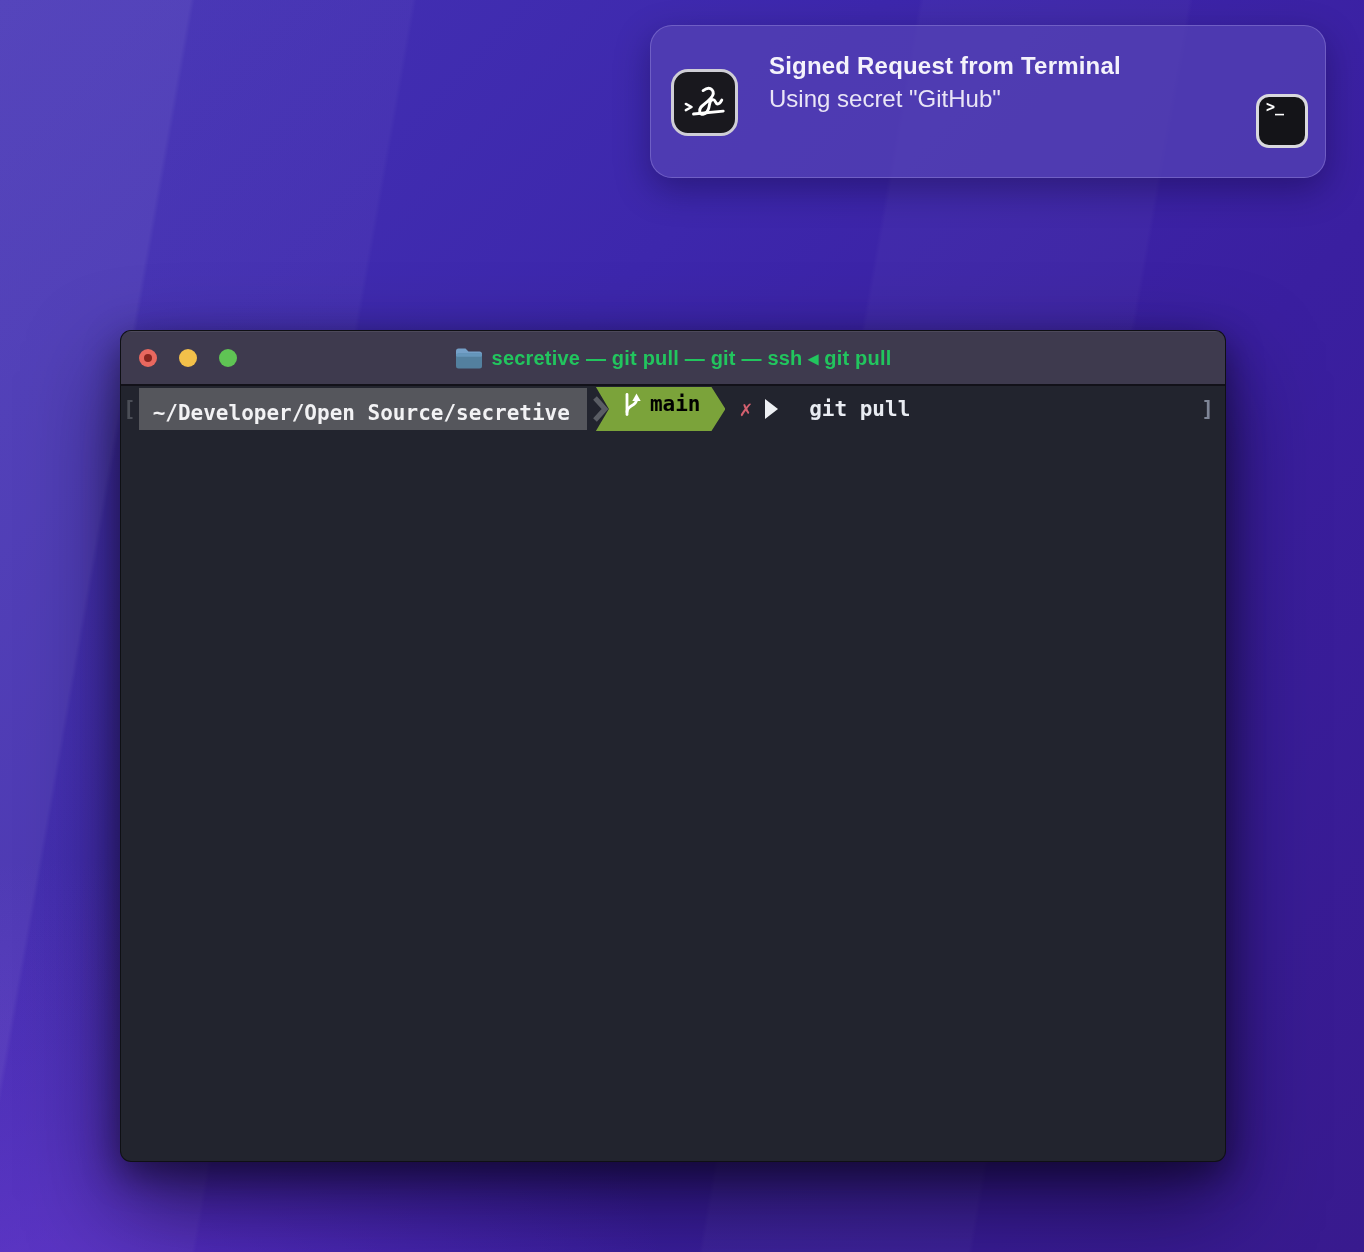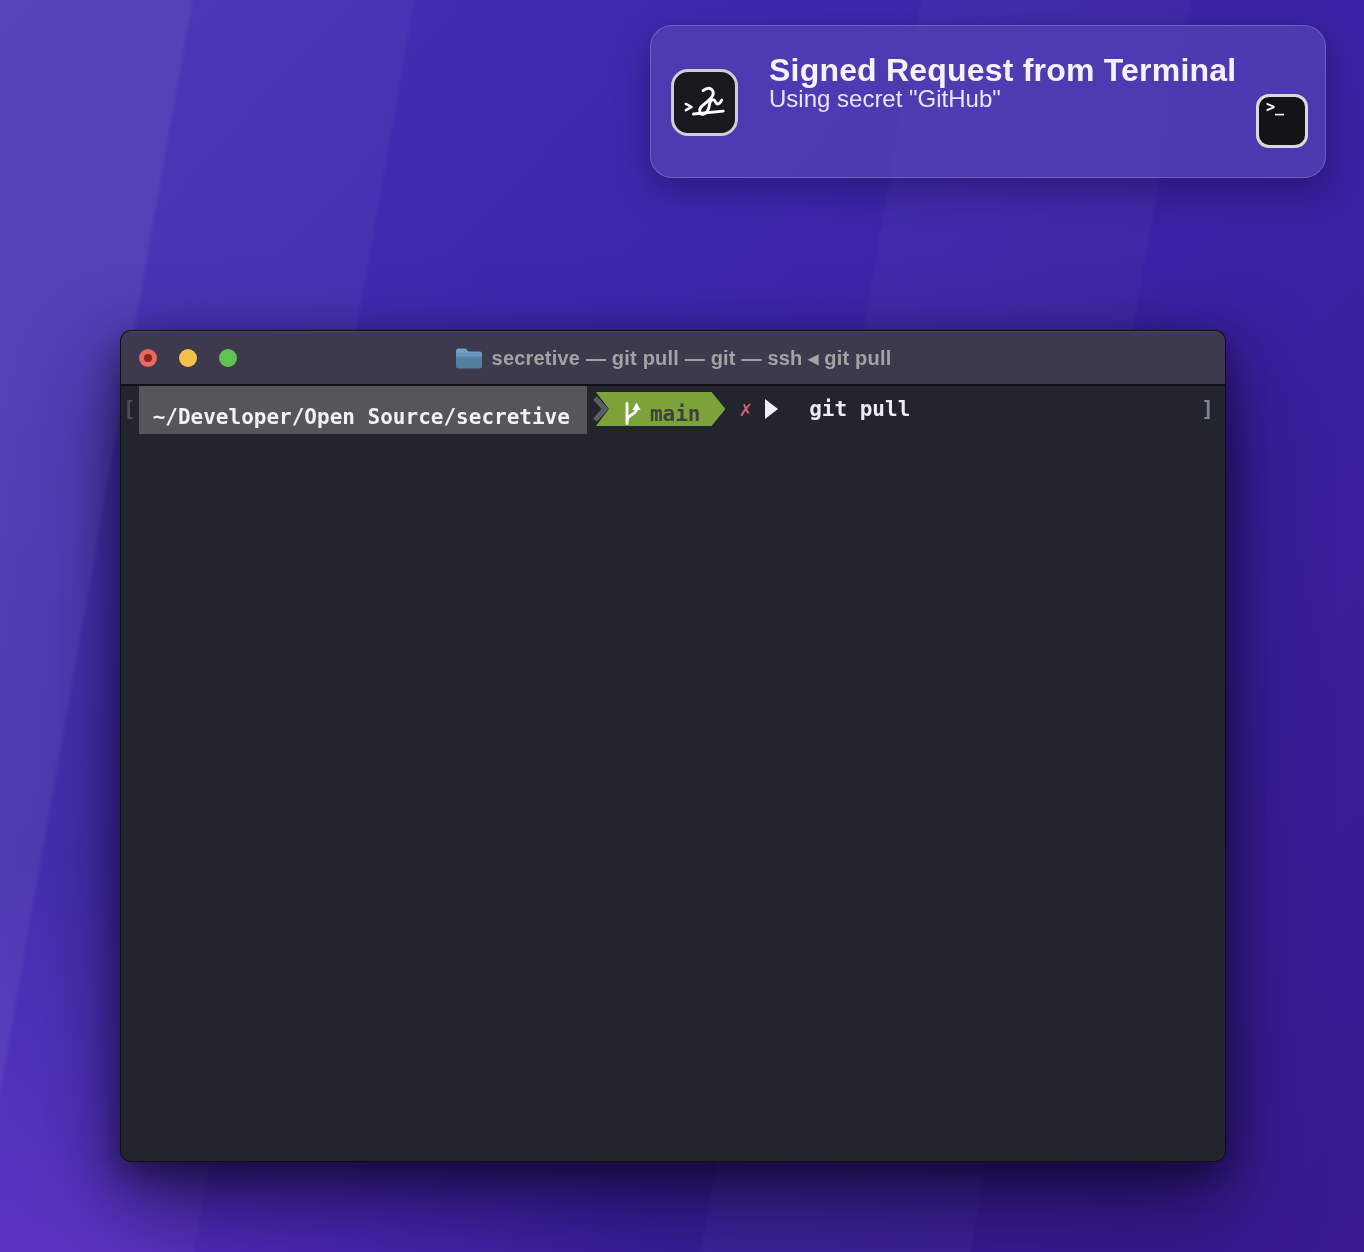--- a/index.html
+++ b/index.html
@@ -27,21 +27,21 @@
     border:1px solid rgba(168,156,230,0.38);
     box-shadow:0 12px 34px rgba(10,0,40,0.35);
   }
   .notif-app-icon{
     position:absolute;left:20px;top:43px;width:67px;height:67px;border-radius:17px;
     background:#19181e;border:3px solid #cfced6;box-sizing:border-box;
     display:flex;align-items:center;justify-content:center;
   }
   .notif-title{
     position:absolute;left:118px;top:26px;
-    font-size:32px;font-weight:700;color:#f4f2fb;letter-spacing:.2px;
+    font-size:24px;font-weight:700;color:#f4f2fb;letter-spacing:.2px;
   }
   .notif-subtitle{
     position:absolute;left:118px;top:59px;
     font-size:24px;font-weight:400;color:#e9e5f6;
   }
   .notif-term-icon{
     position:absolute;right:17px;top:68px;width:52px;height:54px;
     border-radius:13px;background:#141418;border:3px solid #d9d9de;box-sizing:border-box;
     color:#ffffff;font-family:"DejaVu Sans Mono",monospace;font-weight:700;font-size:15px;
     padding:3px 0 0 7px;line-height:1;
@@ -60,38 +60,38 @@
     box-shadow:inset 0 1px 0 rgba(255,255,255,0.08);
   }
   .lights{position:absolute;left:18px;top:0;height:100%;display:flex;align-items:center;gap:22px;}
   .light{width:18px;height:18px;border-radius:50%;position:relative;}
   .light-red{background:#e9685f;}
   .light-red .dot{position:absolute;inset:5px;border-radius:50%;background:#88251f;}
   .light-yellow{background:#f3c04a;}
   .light-green{background:#5fc454;}
   .title-area{
     margin:0 auto;display:flex;align-items:center;gap:10px;
-    font-size:20px;font-weight:700;color:#a3a3a3;letter-spacing:.2px;
+    font-size:20px;font-weight:700;color:#22c55e;letter-spacing:.2px;
   }
 
   .term-content{
     padding:6px 6px 0 2px;
     font-family:"DejaVu Sans Mono",monospace;font-weight:700;font-size:21px;color:#e9ecf2;
   }
   .prompt-line{display:flex;align-items:center;height:34px;}
   .bracket-left{color:#4b4e57;margin-right:3px;}
   .seg-path{
     background:#55565c;color:#f2f2f4;height:34px;line-height:34px;
-    padding:16px 17px 0 14px;white-space:pre;
+    padding:8px 17px 0 14px;white-space:pre;
   }
   .sep-chevron{margin:0 0 0 6px;display:flex;align-items:center;}
   .seg-branch{
     position:relative;z-index:1;margin-left:-13px;
-    background:#7ba33a;height:34px;display:flex;align-items:flex-end;gap:9px;
-    padding:0 25px 0 27px;color:#404040;
+    background:#7ba33a;height:34px;display:flex;align-items:center;gap:9px;
+    padding:0 25px 10px 27px;color:#000000;
     clip-path:polygon(0 0, calc(100% - 14px) 0, 100% 50%, calc(100% - 14px) 100%, 0 100%, 13px 50%);
   }
   .status-x{color:#d4606f;margin-left:14px;}
   .arrow-triangle{margin-left:12px;display:flex;align-items:center;}
   .command{margin-left:30px;white-space:pre;}
   .spacer{flex:1;}
   .bracket-right{color:#7e8596;margin-right:5px;}
 </style>
 </head>
 <body>

